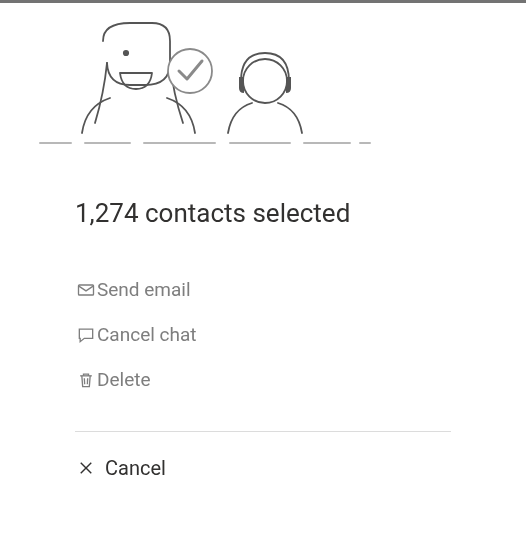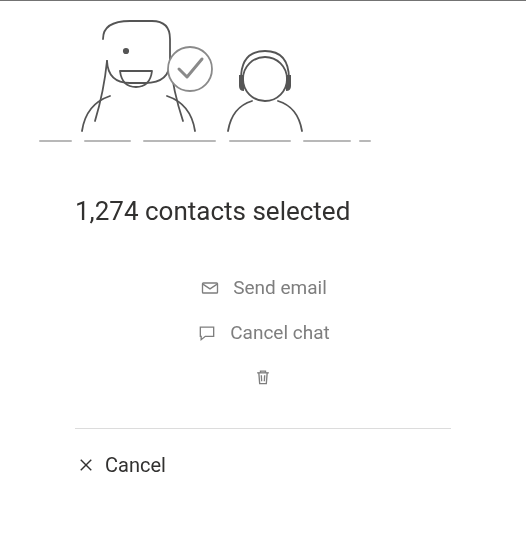--- a/index.html
+++ b/index.html
@@ -8,21 +8,21 @@
     width: 526px;
     height: 544px;
     background: #ffffff;
     font-family: "Segoe UI", -apple-system, BlinkMacSystemFont, Roboto, sans-serif;
     color: #333;
     overflow: hidden;
   }
   .panel {
     width: 526px;
     height: 544px;
-    border-top: 1px solid #737373;
+    border-top: 3px solid #737373;
     box-sizing: border-box;
     position: relative;
   }
   .illustration {
     position: relative;
     width: 526px;
     height: 150px;
   }
   .illustration svg {
     position: absolute;
@@ -41,26 +41,24 @@
     margin-bottom: 50px;
   }
   .action-list {
     display: flex;
     flex-direction: column;
     gap: 22px;
   }
   .action {
     display: flex;
     align-items: center;
-    gap: 12px;
     font-size: 19px;
     color: #7e7e7e;
     cursor: pointer;
     font-weight: 400;
-    justify-content: center;
   }
   .action .icon {
     width: 22px;
     height: 22px;
     color: #7e7e7e;
     flex-shrink: 0;
     display: flex;
     align-items: center;
     justify-content: center;
   }
@@ -167,20 +165,21 @@
       <div class="action">
         <span class="icon">
           <svg viewBox="0 0 24 24" fill="none" stroke="currentColor" stroke-width="1.6">
             <path d="M5 7 H19"></path>
             <path d="M9 7 V5 H15 V7"></path>
             <path d="M7 7 L8 20 H16 L17 7"></path>
             <line x1="10" y1="10" x2="10.4" y2="17"></line>
             <line x1="14" y1="10" x2="13.6" y2="17"></line>
           </svg>
         </span>
+        <span>Delete</span>
       </div>
     </div>
 
     <hr class="sep">
 
     <div class="cancel">
       <span class="icon">
         <svg viewBox="0 0 24 24" fill="none" stroke="#323130" stroke-width="1.8">
           <line x1="5" y1="5" x2="19" y2="19"></line>
           <line x1="19" y1="5" x2="5" y2="19"></line>

